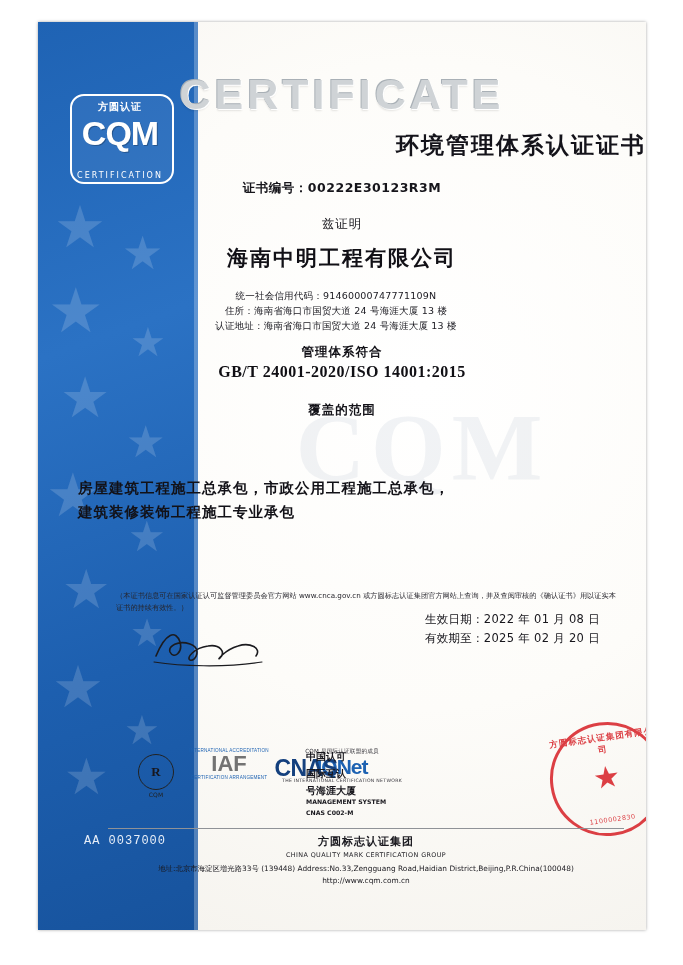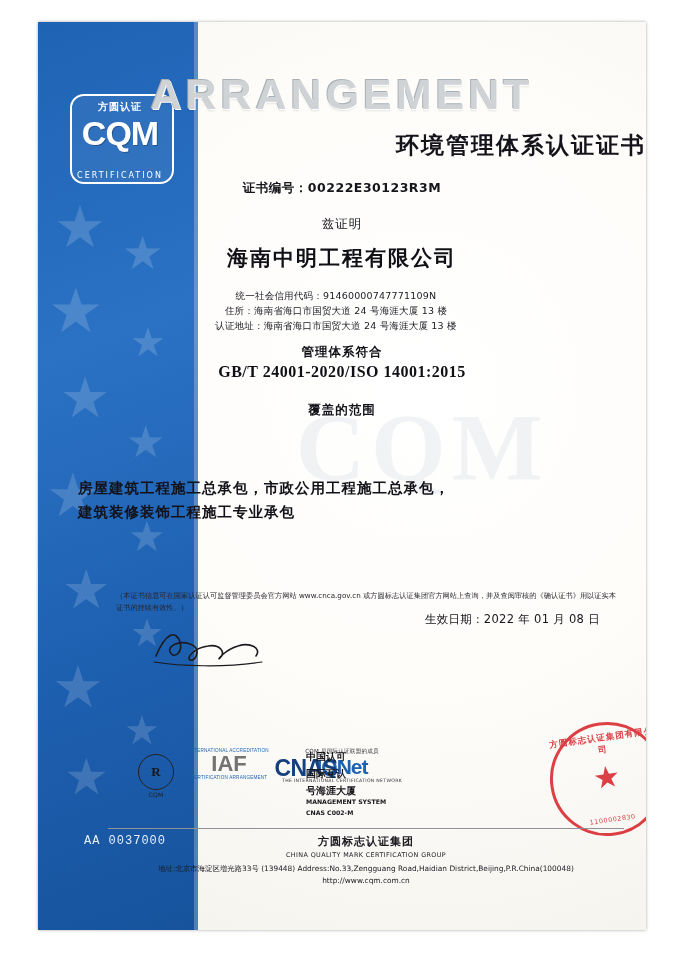--- a/index.html
+++ b/index.html
@@ -497,21 +497,21 @@
         <div class="cert-word">CERTIFICATION</div>
       </div>
 
       <div class="serial">AA 0037000</div>
     </div>
 
     <div class="paper">
       <div class="watermark">CQM</div>
     </div>
 
-    <div class="cert-title">ARRANGEMENT</div>
+    <div class="cert-title">CERTIFICATE</div>
     <div class="zh-title">环境管理体系认证证书</div>
     <div class="cert-no">证书编号：00222E30123R3M</div>
     <div class="hereby">兹证明</div>
     <div class="company">海南中明工程有限公司</div>
 
     <div class="small-lines">
       <div>统一社会信用代码：91460000747771109N</div>
       <div>住所：海南省海口市国贸大道 24 号海涯大厦 13 楼</div>
       <div>认证地址：海南省海口市国贸大道 24 号海涯大厦 13 楼</div>
     </div>
@@ -520,20 +520,21 @@
     <div class="std-value">GB/T 24001-2020/ISO 14001:2015</div>
 
     <div class="scope-label">覆盖的范围</div>
     <div class="scope-body" style="white-space:pre-line;">房屋建筑工程施工总承包，市政公用工程施工总承包，
 建筑装修装饰工程施工专业承包</div>
 
     <div class="disclaimer">（本证书信息可在国家认证认可监督管理委员会官方网站 www.cnca.gov.cn 或方圆标志认证集团官方网站上查询，并及查阅审核的《确认证书》用以证实本证书的持续有效性。）</div>
 
     <div class="dates">
       <div>生效日期：2022 年 01 月 08 日</div>
+      <div>有效期至：2025 年 02 月 20 日</div>
     </div>
 
     <svg class="signature" viewBox="0 0 130 52">
       <path d="M6,34 C16,10 26,8 30,20 C33,30 24,38 20,30 C18,24 28,18 40,22 C52,26 46,40 40,38
                C36,36 44,26 58,24 C70,22 76,30 70,36 C66,40 74,28 88,24 C100,20 112,26 106,34" fill="none" stroke="#1b1b1f" stroke-width="1.6" stroke-linecap="round"></path>
       <path d="M4,40 C30,44 74,46 112,40" fill="none" stroke="#1b1b1f" stroke-width="1.2" stroke-linecap="round"></path>
     </svg>
 
     <div class="logos">
 

